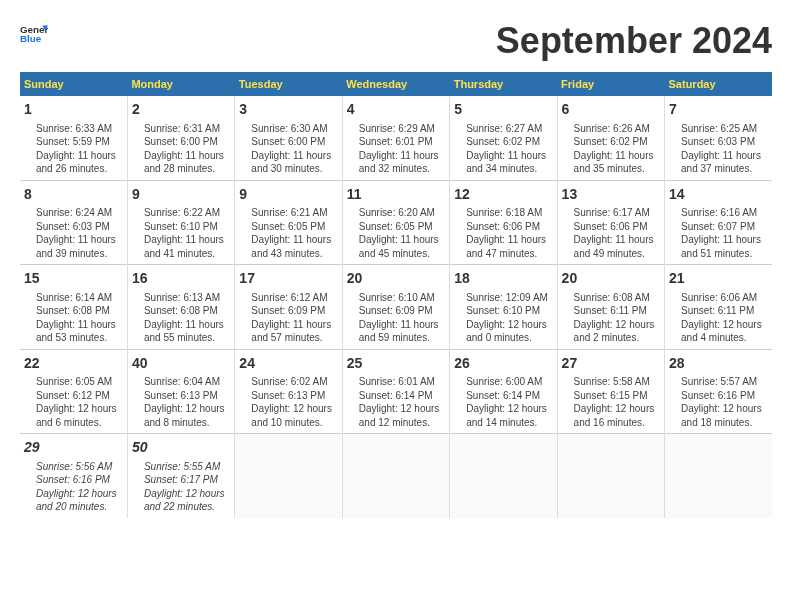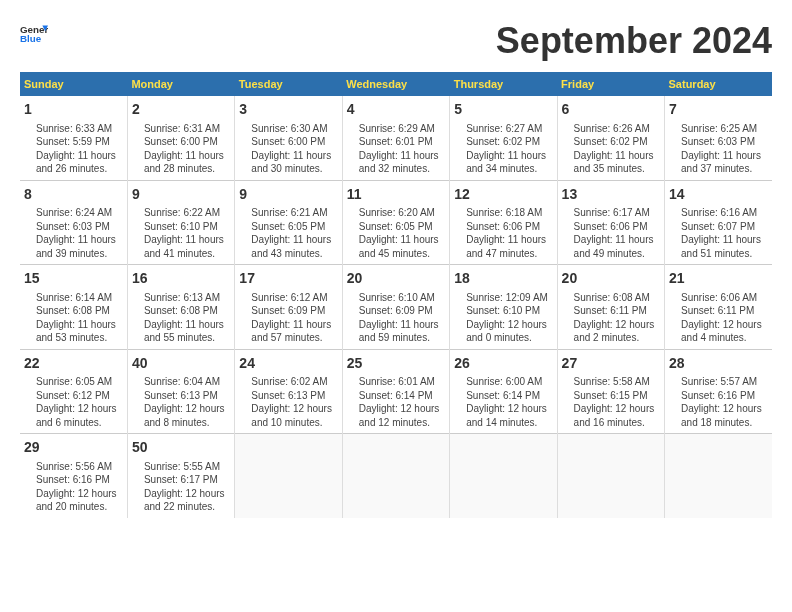--- a/index.html
+++ b/index.html
@@ -48,20 +48,21 @@
       padding: 6px 4px;
       text-align: left;
       font-size: 11px;
       font-weight: bold;
     }
     tbody tr {
       border-bottom: 1px solid #ccc;
     }
     tbody tr:last-child {
       border-bottom: none;
+      font-style: italic;
     }
     td {
       vertical-align: top;
       padding: 4px 4px;
       width: 14.28%;
       min-height: 80px;
       border-right: 1px solid #ddd;
       color: #333;
       line-height: 1.4;
     }

